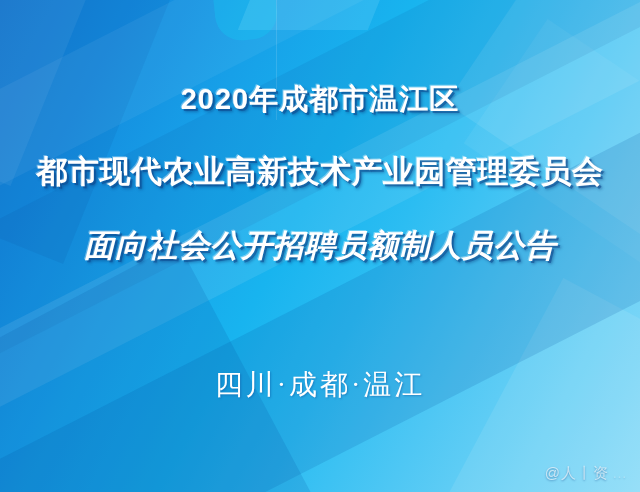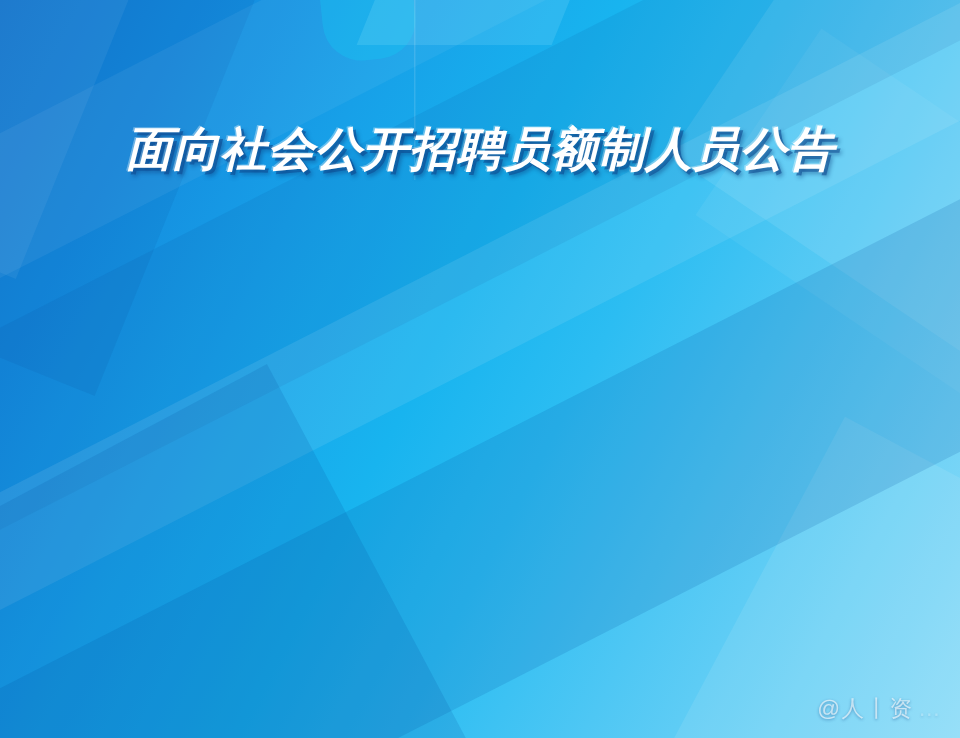--- a/index.html
+++ b/index.html
@@ -219,22 +219,25 @@
   <div class="facet band-a f-lighten-2"></div>
   <div class="facet band-b f-darken-2"></div>
   <div class="facet band-c f-lighten-1"></div>
   <div class="facet band-d f-darken-1"></div>
 
   <div class="facet wedge-bl f-darken-1"></div>
 
   <div class="content">
 
     <div class="title-block">
+      <div class="title-line l1">2020年成都市温江区</div>
+      <div class="title-line l2">都市现代农业高新技术产业园管理委员会</div>
       <div class="title-line l3">面向社会公开招聘员额制人员公告</div>
     </div>
 
+    <div class="subtitle">四川·成都·温江</div>
 
     <div class="watermark">
       <span>@人丨资</span><span class="wm-tail">…</span>
     </div>
 
   </div>
 </div>
 
 </body></html>

